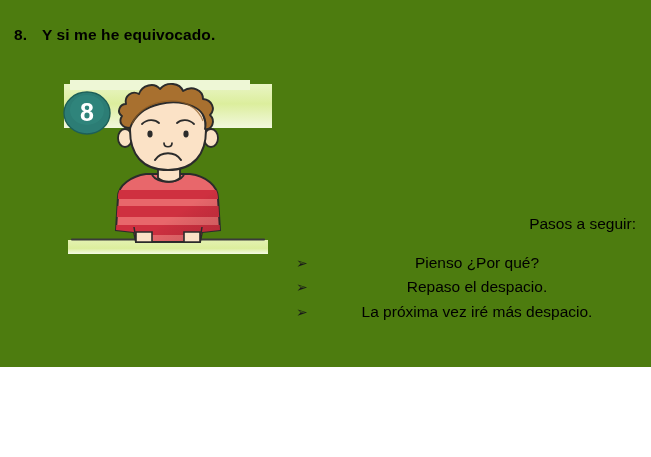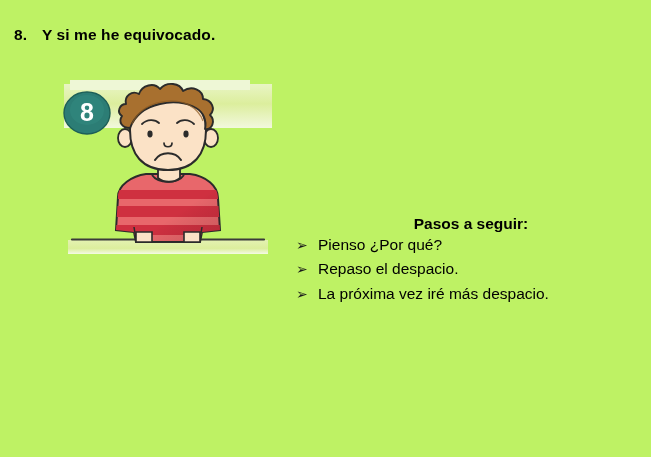--- a/index.html
+++ b/index.html
@@ -7,22 +7,22 @@
     padding: 0;
     background: #ffffff;
   }
   body {
     font-family: "Liberation Sans", sans-serif;
     color: #000000;
   }
   #page {
     position: relative;
     width: 651px;
-    height: 457px;
-    background: #bef264;
+    height: 367px;
+    background: #4d7c0f;
     overflow: hidden;
   }
 
   
   .heading {
     position: absolute;
     left: 14px;
     top: 26px;
     font-size: 15.5px;
     font-weight: bold;
@@ -53,42 +53,42 @@
   .steps {
     position: absolute;
     left: 296px;
     top: 216px;
     width: 340px;
     font-size: 15.5px;
     line-height: 1.0;
     color: #000000;
   }
   .steps-title {
-    text-align: center;
+    text-align: right;
     padding-left: 10px;
-    margin-bottom: 5px;
+    margin-bottom: 23px;
     white-space: nowrap;
-    font-weight: bold;
   }
   .step-row {
     display: flex;
     align-items: baseline;
     margin-bottom: 9px;
     white-space: nowrap;
   }
   .step-bullet {
     width: 22px;
     flex: 0 0 22px;
     font-size: 14px;
     line-height: 1;
     color: #1a1a1a;
     font-family: "DejaVu Sans", sans-serif;
   }
   .step-text {
     flex: 1 1 auto;
+    text-align: center;
   }
 </style>
 </head>
 <body>
 
 <div id="page">
 
   <div class="heading">
     <span class="num">8.</span><span>Y si me he equivocado.</span>
   </div>

